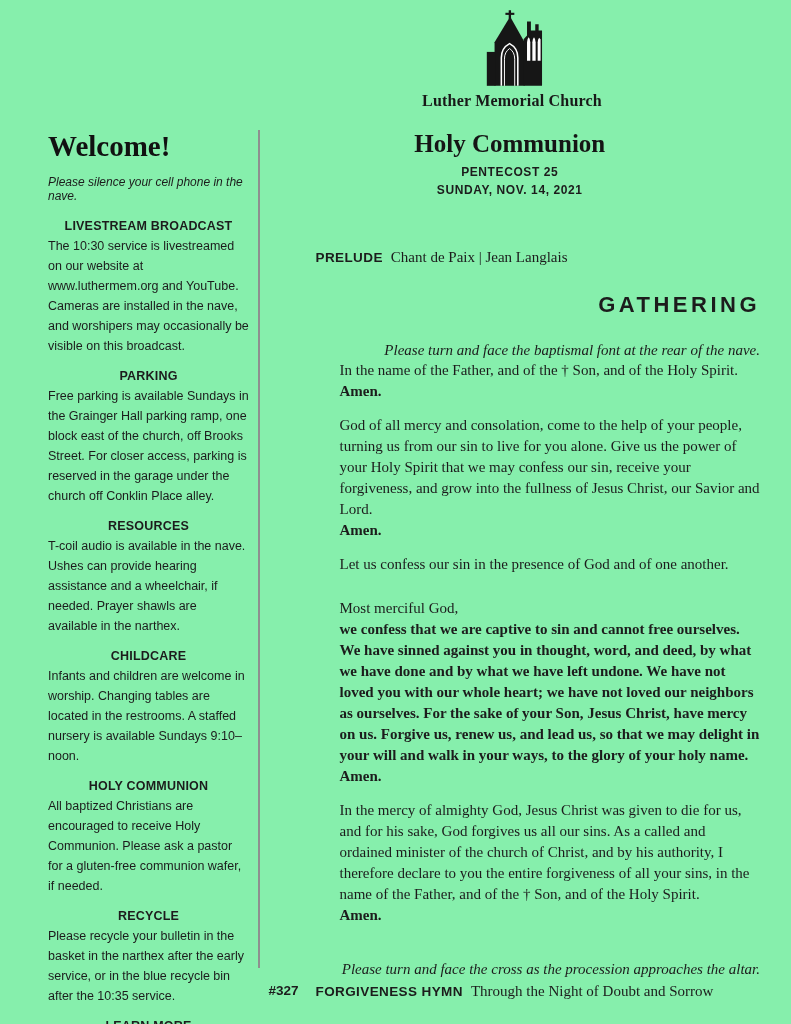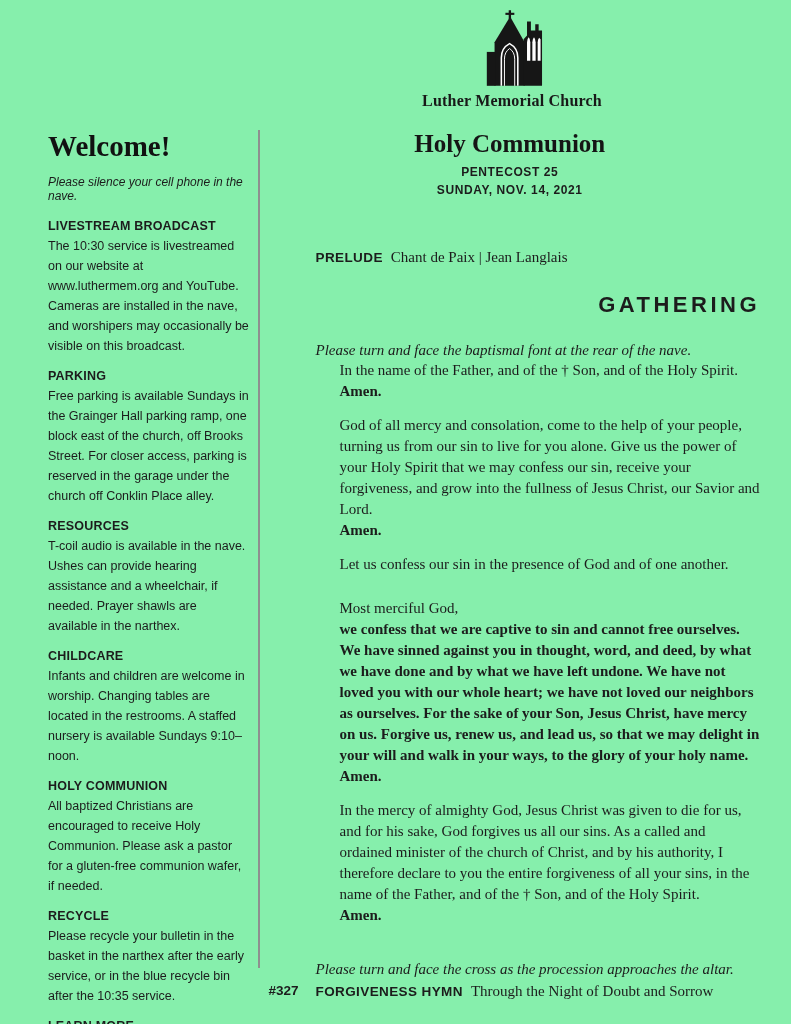--- a/index.html
+++ b/index.html
@@ -34,21 +34,21 @@
   .divider { width:1.5px; flex:none; background:#8f8f8f; height:838px; margin-left:9px; }
   .main { flex:1; padding-left:56px; position:relative; }
 
   
   .welcome-title {
     font-family:Liberation Serif, serif;
     font-weight:bold; font-size:29px; margin:0 0 12px 0; color:#111;
   }
   .silence-note { font-style:italic; font-size:12px; margin:0 0 16px 0; }
   .sb-section { margin:0 0 13px 0; }
-  .sb-heading { font-weight:bold; font-size:12.5px; letter-spacing:0.2px; margin:0 0 3px 0; }
+  .sb-heading { font-weight:bold; font-size:12.5px; letter-spacing:0.2px; margin:0 0 3px 0;text-align:center; }
   .sb-body { font-size:12.5px; line-height:20px; margin:0; }
 
   
   .service-header { text-align:center; margin-left:-56px; }
   .service-title {
     font-family:"Liberation Serif", serif;
     font-weight:bold; font-size:25px; margin:0 0 5px 0; color:#151515;
   }
   .service-sub { font-weight:bold; font-size:12px; letter-spacing:0.6px; line-height:18px; }
 
@@ -57,21 +57,21 @@
     font-family:"Liberation Sans", sans-serif;
     font-weight:bold; font-size:13.5px; letter-spacing:0.4px;
     margin-right:8px;
   }
   .gathering-heading {
     text-align:right; margin:26px 0 22px -56px;
     font-weight:bold; font-size:22px; letter-spacing:3.5px;
   }
   .rubric {
     font-family:"Liberation Serif", serif; font-style:italic;
-    font-size:15px; line-height:20px; margin:0;
+    font-size:15px; line-height:20px; margin:0;text-align:right;
   }
   .sec-heading {
     font-weight:bold; font-size:13.5px; letter-spacing:0.4px;
     margin:1px 0 3px 0;
   }
   .para {
     font-family:"Liberation Serif", serif;
     font-size:15px; line-height:21px;
     margin:0 0 13px 0; padding-left:24px; max-width:421px;
   }

